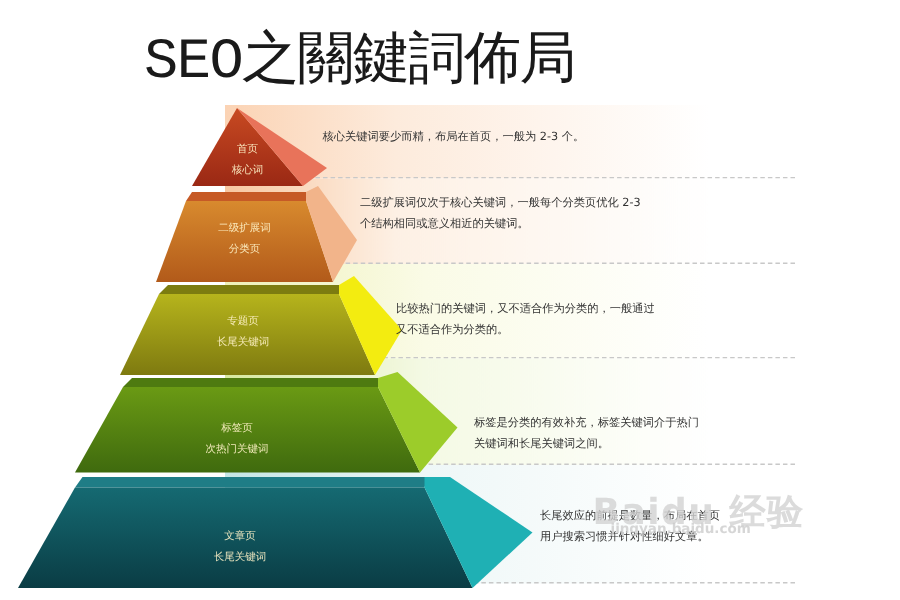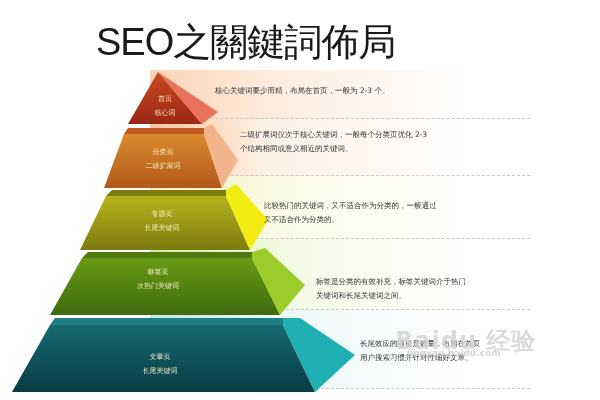--- a/index.html
+++ b/index.html
@@ -4,21 +4,21 @@
   <style>
     html, body { margin: 0; padding: 0; }
     body {
       width: 600px; height: 400px; overflow: hidden;
       background: #ffffff;
       position: relative;
       font-family: "DejaVu Sans", sans-serif;
     }
     .title {
       position: absolute; left: 96px; top: 20px;
-      font-family: Liberation Sans, sans-serif;
+      font-family: Liberation Mono, monospace;
       font-size: 38px; color: #1a1a1a; letter-spacing: -1px;
       line-height: 44px; white-space: nowrap;
     }
     .bands { position: absolute; left: 0; top: 0; width: 600px; height: 400px; }
     .band {
       position: absolute; left: 150px; width: 380px;
       border-bottom: 1px dashed #c8c8c8;
     }
     .pyramid { position: absolute; left: 0; top: 0; width: 600px; height: 400px; }
     .tier-label {
@@ -100,28 +100,28 @@
   </g>
 </svg>
 
 <div class="title">SEO之關鍵詞佈局</div>
 
 <div class="tier-label" style="left:125px;top:92px;font-family:Liberation Serif, serif;">
   <div>首页</div>
   <div>核心词</div>
 </div>
 <div class="tier-label" style="left:123px;top:145px;">
+  <div>二级扩展词</div>
   <div>分类页</div>
-  <div>二级扩展词</div>
 </div>
 <div class="tier-label" style="left:122px;top:207px;">
   <div>专题页</div>
   <div>长尾关键词</div>
 </div>
-<div class="tier-label" style="left:118px;top:265px;font-family:Liberation Serif, serif;">
+<div class="tier-label" style="left:118px;top:278px;font-family:Liberation Serif, serif;">
   <div>标签页</div>
   <div>次热门关键词</div>
 </div>
 <div class="tier-label" style="left:120px;top:350px;">
   <div>文章页</div>
   <div>长尾关键词</div>
 </div>
 
 <div class="desc" style="left:215px;top:84px;">
   <div>核心关键词要少而精，布局在首页，一般为 2-3 个。</div>

